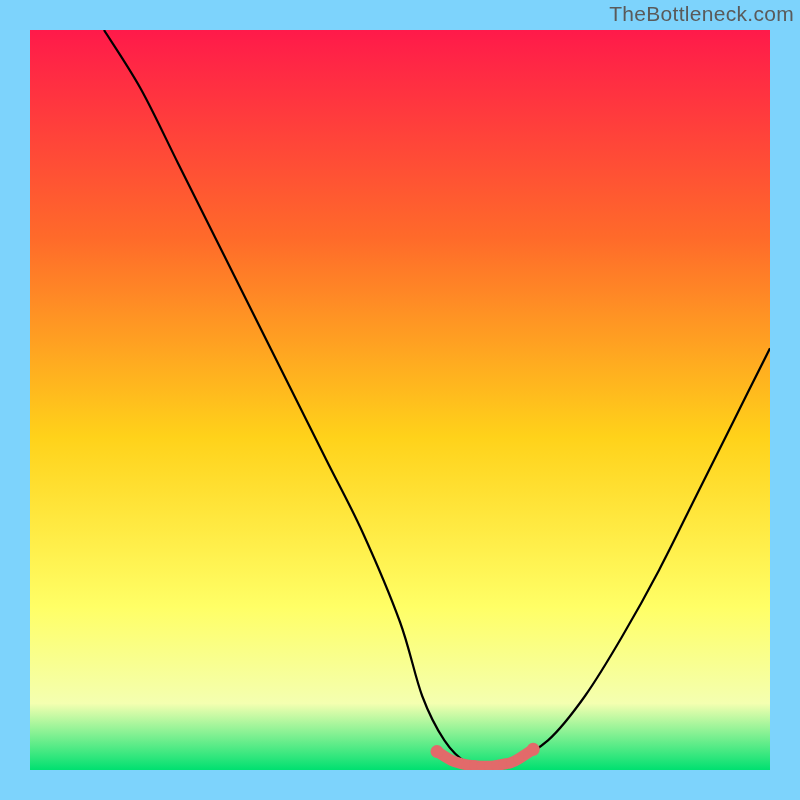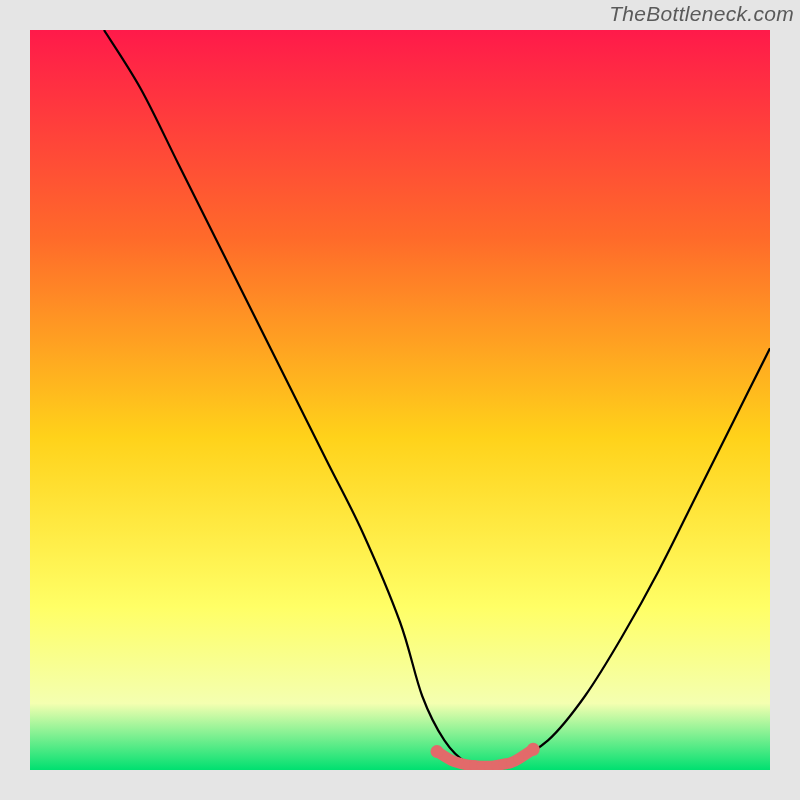--- a/index.html
+++ b/index.html
@@ -8,22 +8,21 @@
     width: 800px;
     height: 800px;
     background: #000;
     overflow: hidden;
     font-family: Arial, Helvetica, sans-serif;
   }
   .frame {
     position: relative;
     width: 800px;
     height: 800px;
-    background: #e5e5e5;
-    font-style: italic;
+    background: #7dd3fc;
   }
   .watermark {
     position: absolute;
     top: 2px;
     right: 6px;
     color: #5a5a5a;
     font-size: 21px;
     font-weight: 500;
     letter-spacing: 0.3px;
     z-index: 10;

